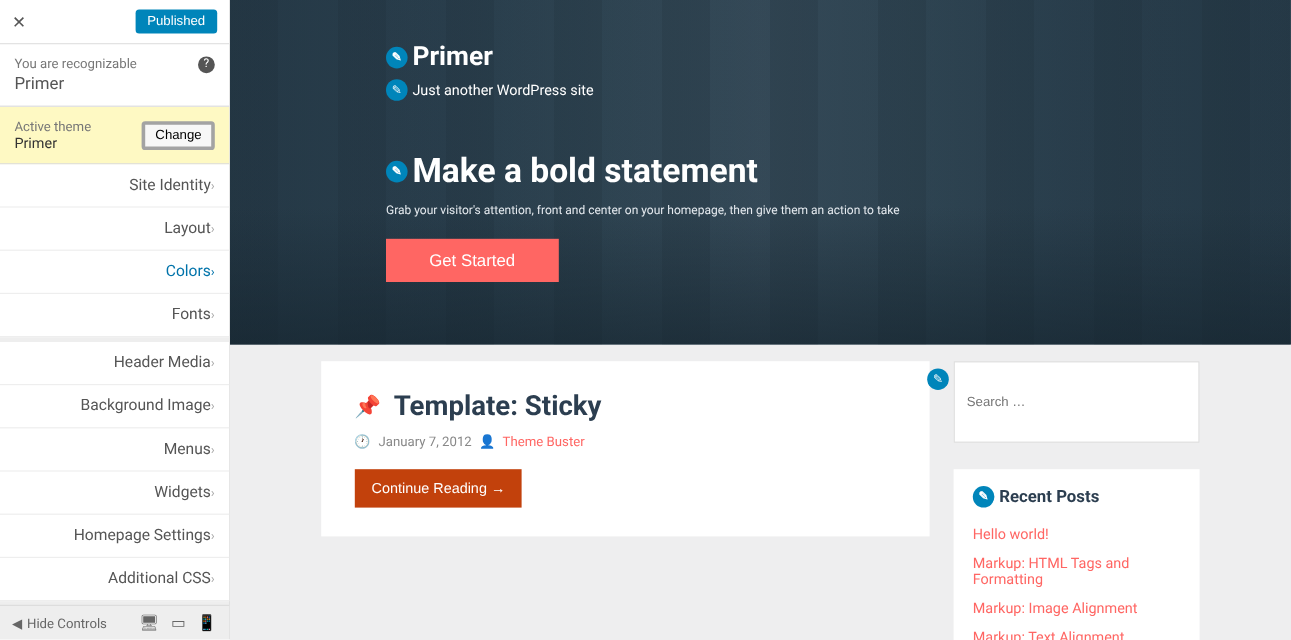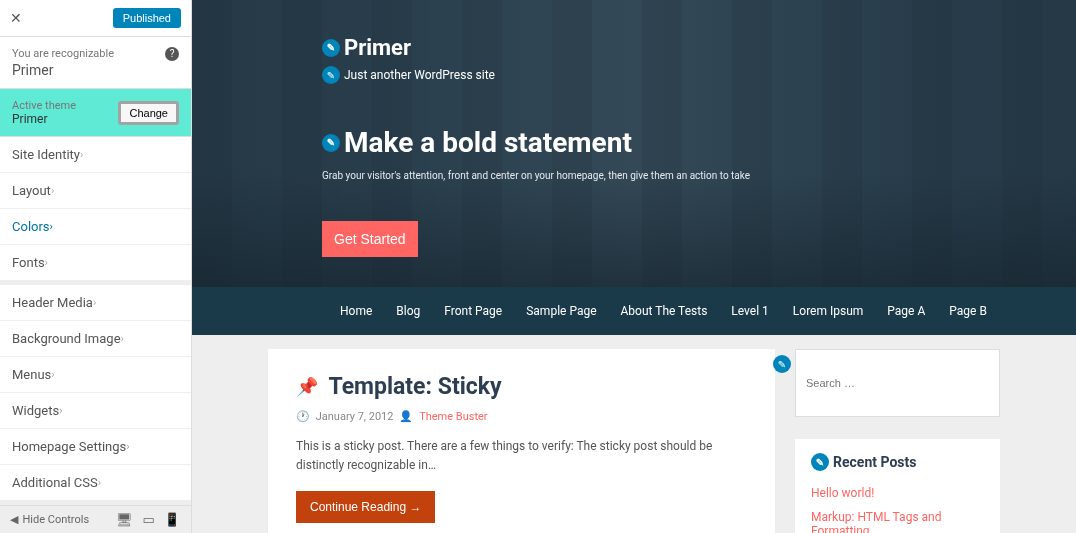--- a/index.html
+++ b/index.html
@@ -6,43 +6,43 @@
 body{font-family:-apple-system,BlinkMacSystemFont,"Segoe UI",Roboto,sans-serif;font-size:13px;color:#444;overflow:hidden}
 .app{display:flex;width:1076px;height:533px}
 .sidebar{width:192px;background:#eee;display:flex;flex-direction:column;border-right:1px solid #ddd}
 .sb-top{display:flex;justify-content:space-between;align-items:center;padding:8px 10px;background:#fff;border-bottom:1px solid #ddd}
 .close-x{font-size:14px;color:#555;cursor:pointer}
 .pub-btn{background:#0085ba;color:#fff;border:none;padding:4px 10px;font-size:11px;border-radius:3px;cursor:pointer}
 .sb-info{padding:10px 12px;background:#fff;border-bottom:1px solid #ddd;position:relative}
 .sb-info .q{position:absolute;right:12px;top:10px;width:14px;height:14px;border-radius:50%;background:#555;color:#fff;font-size:10px;text-align:center;line-height:14px}
 .sb-label{font-size:11px;color:#777}
 .sb-theme{font-size:14px;color:#555;margin-top:2px}
-.sb-active{padding:10px 12px;background:#5eead4;border-bottom:1px solid #ddd;display:flex;justify-content:space-between;align-items:center}
+.sb-active{padding:10px 12px;background:#fef9c3;border-bottom:1px solid #ddd;display:flex;justify-content:space-between;align-items:center}
 .sb-active div .l{font-size:11px;color:#777}
 .sb-active div .t{font-size:12px;color:#333}
 .chg-btn{border:3px solid #a3a3a3;background:#f7f7f7;padding:3px 8px;font-size:11px;border-radius:3px;cursor:pointer}
 .sb-list{background:#fff}
-.sb-item{display:flex;justify-content:flex-start;align-items:center;padding:10px 12px;border-bottom:1px solid #eee;cursor:pointer;font-size:13px;color:#555}
+.sb-item{display:flex;justify-content:flex-end;align-items:center;padding:10px 12px;border-bottom:1px solid #eee;cursor:pointer;font-size:13px;color:#555}
 .sb-item.active{color:#0073aa}
 .sb-item.active .chev{color:#0073aa}
 .chev{font-size:11px;color:#aaa}
 .sb-gap{background:#eee;height:4px}
 .sb-footer{margin-top:auto;display:flex;align-items:center;justify-content:space-between;padding:6px 10px;background:#eee;border-top:1px solid #ddd}
 .hide-ctrl{font-size:11px;color:#666;cursor:pointer;display:flex;align-items:center;gap:4px}
 .dev-icons{display:flex;gap:10px}
 .dev-icons span{font-size:13px;color:#666;cursor:pointer}
 .preview{flex:1;background:#eeeeef;overflow-y:auto;position:relative}
 .hero{height:287px;background:linear-gradient(rgba(28,50,65,.7),rgba(28,50,65,.7)),linear-gradient(90deg,#2a3d4a 0%,#3a5060 20%,#506a78 35%,#6a8090 50%,#506a78 65%,#3a5060 80%,#2a3d4a 100%);position:relative;padding:35px 0 0 0}
 .hero-inner{max-width:760px;margin-left:130px}
 .pencil{display:inline-flex;width:18px;height:18px;border-radius:50%;background:#0085ba;color:#fff;align-items:center;justify-content:center;font-size:10px;vertical-align:middle;margin-right:4px;cursor:pointer}
 .site-title{color:#fff;font-size:22px;font-weight:700;display:flex;align-items:center}
 .tagline{color:#fff;font-size:12px;margin-top:6px;display:flex;align-items:center}
 .heading{color:#fff;font-size:28px;font-weight:700;margin-top:42px;display:flex;align-items:center}
 .sub{color:#e5eaef;font-size:10px;margin-top:9px;max-width:450px;line-height:1.5}
-.cta{display:inline-block;background:#ff6663;color:#fff;padding:10px 12px;font-size:14px;margin-top:38px;border:none;cursor:pointer}
+.cta{display:inline-block;background:#ff6663;color:#fff;padding:10px 36px;font-size:14px;margin-top:16px;border:none;cursor:pointer}
 .navbar{background:#1a3a4a;height:48px;display:flex;align-items:center;padding-left:148px;gap:24px}
 .navbar span{color:#fff;font-size:12px;cursor:pointer}
 .content{max-width:760px;margin:14px auto 0;display:flex;gap:20px;padding:0 14px}
 .main{flex:1}
 .card{background:#fff;padding:24px 28px}
 .post-title{font-size:23px;font-weight:700;color:#2c3e50;display:flex;align-items:center;gap:10px}
 .pin{color:#ccc;font-size:18px}
 .meta{font-size:11px;color:#888;margin-top:10px;display:flex;align-items:center;gap:6px}
 .meta .author{color:#ff6663}
 .meta .clock,.meta .user{color:#aaa;font-size:11px}
@@ -151,61 +151,50 @@
           <span>Just another WordPress site</span>
         </div>
         <div class="heading">
           <span class="pencil">✎</span>
           <span>Make a bold statement</span>
         </div>
         <div class="sub">Grab your visitor's attention, front and center on your homepage, then give them an action to take</div>
         <button class="cta">Get Started</button>
       </div>
     </div>
-    <div class="navbar" id="navbar">
-        <span>Home</span>
-        <span>Blog</span>
-        <span>Front Page</span>
-        <span>Sample Page</span>
-        <span>About The Tests</span>
-        <span>Level 1</span>
-        <span>Lorem Ipsum</span>
-        <span>Page A</span>
-        <span>Page B</span>
-      </div>
     <div class="content">
       <div class="main">
         <div class="card">
           <div class="post-title">
             <span class="pin">📌</span>
             <span>Template: Sticky</span>
           </div>
           <div class="meta">
             <span class="clock">🕐</span>
             <span>January 7, 2012</span>
             <span class="user">👤</span>
             <span class="author">Theme Buster</span>
           </div>
-          <div class="excerpt">This is a sticky post. There are a few things to verify: The sticky post should be distinctly recognizable in…</div>
           <button class="read-btn">Continue Reading →</button>
           
         </div>
       </div>
       <div class="aside">
         <div class="search-wrap">
           <span class="pencil">✎</span>
           <input class="search" placeholder="Search …" style="">
         </div>
         <div class="widget">
           <h3>
             <span class="pencil">✎</span>
             <span>Recent Posts</span>
           </h3>
           <ul id="recent-list">
               <li>Hello world!</li>
               <li>Markup: HTML Tags and Formatting</li>
+              <li>Markup: Image Alignment</li>
               <li>Markup: Text Alignment</li>
             </ul>
         </div>
       </div>
     </div>
   </div>
 </div>
 
 </body></html>

